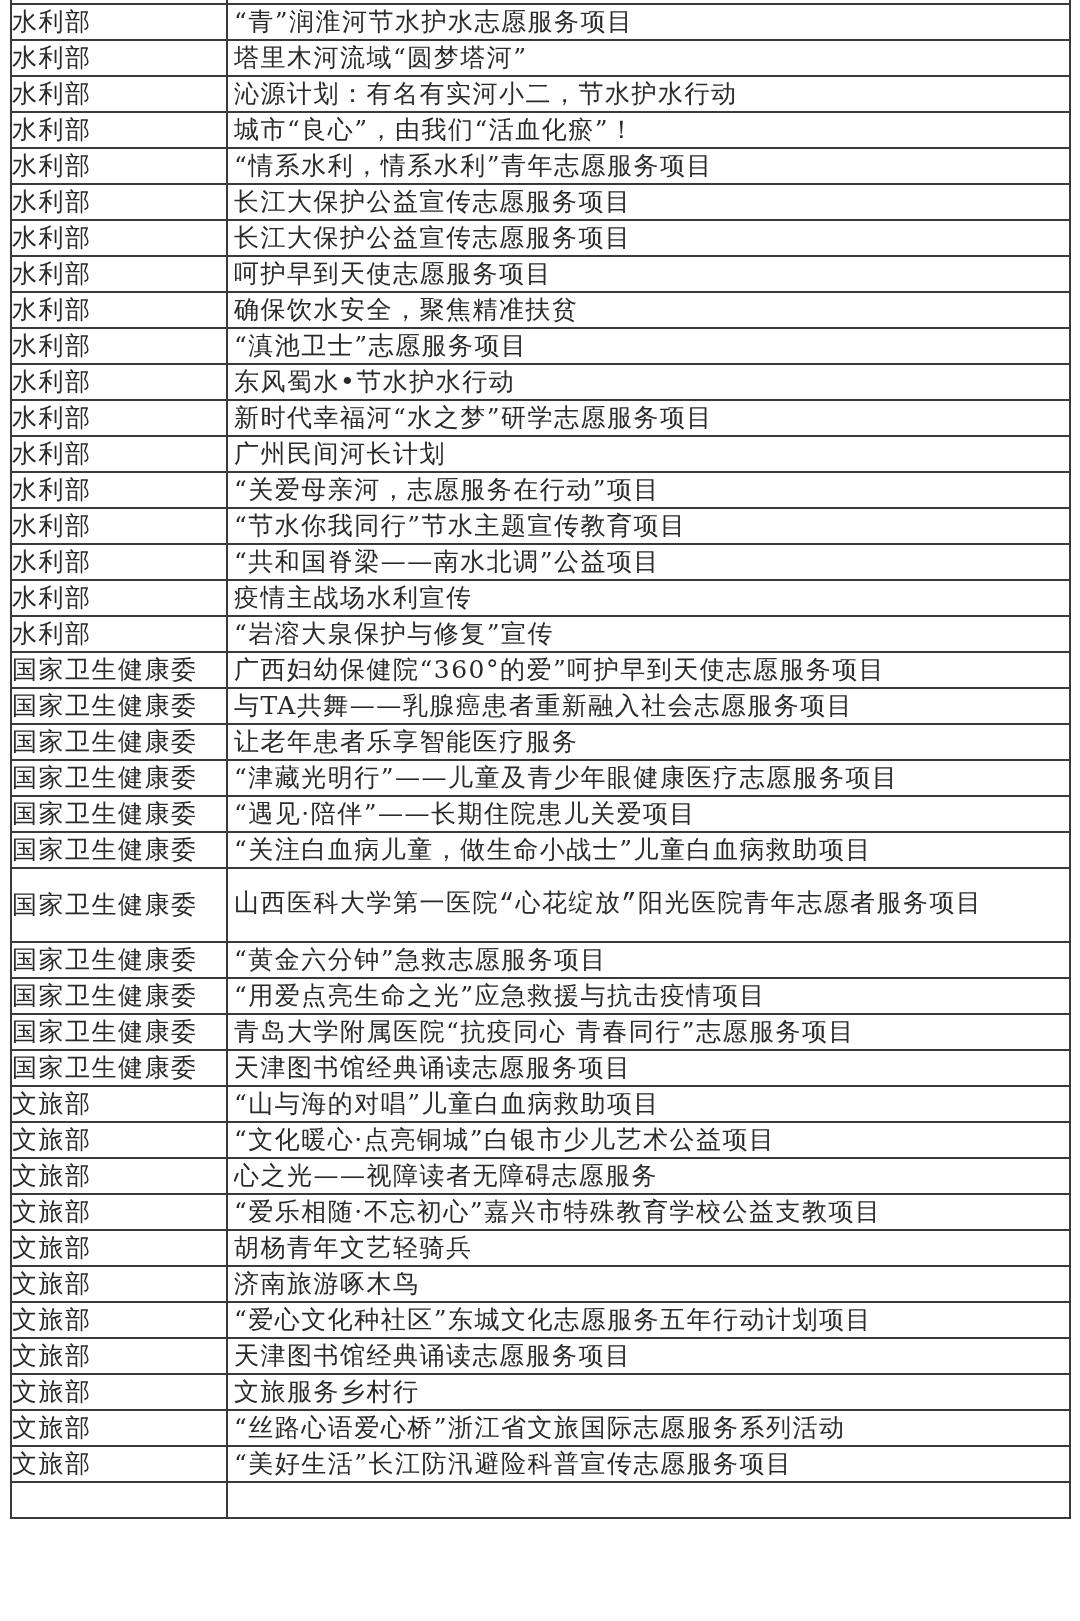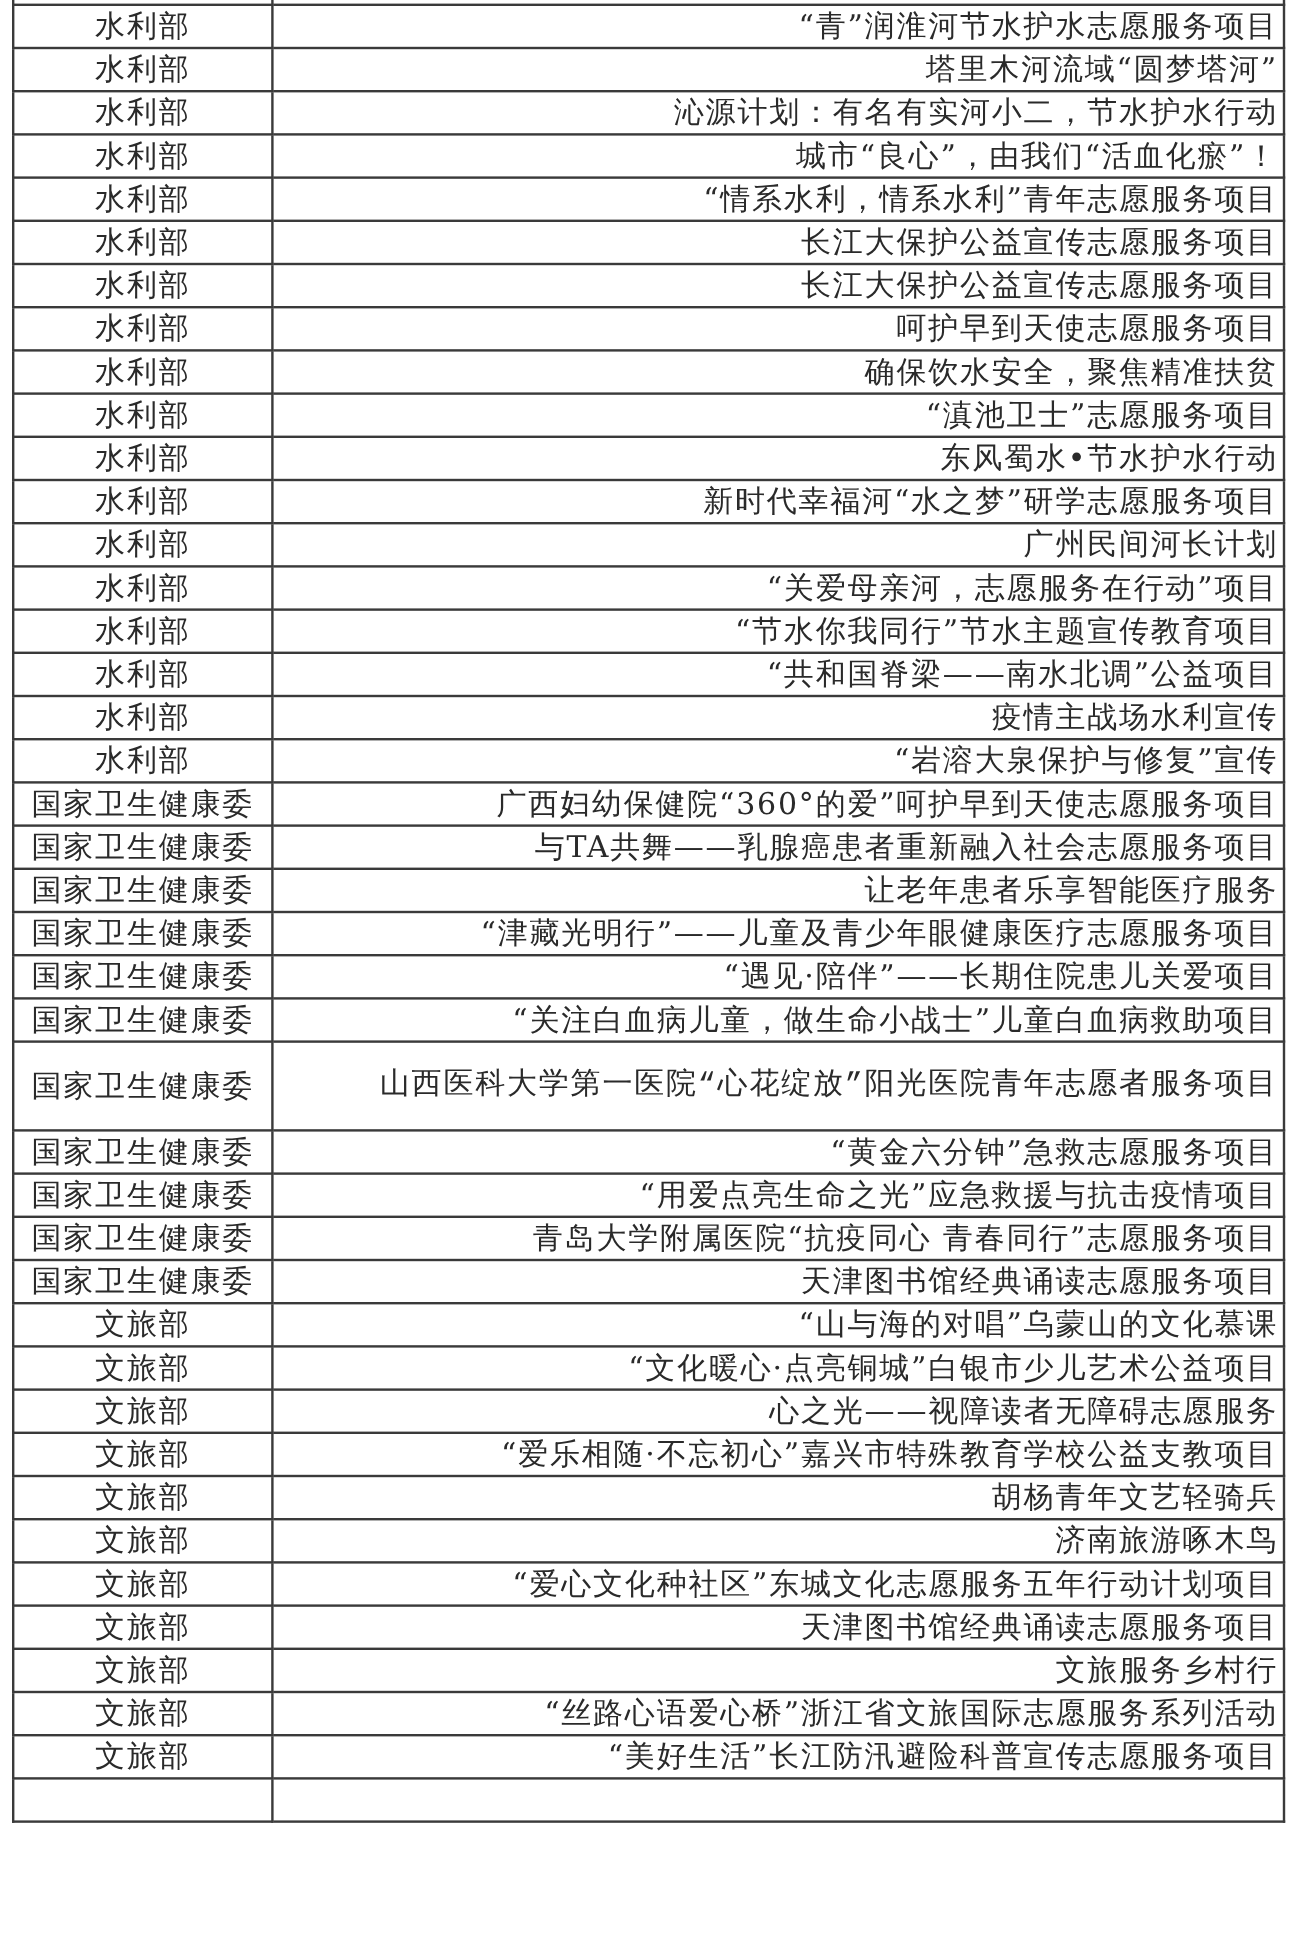--- a/index.html
+++ b/index.html
@@ -11,22 +11,22 @@
     font-family: "DejaVu Serif", "Liberation Serif", serif;
     font-size: 25px;
     color: #2a2a2a;
     height: 34px;
     padding: 0 4px;
     line-height: 34px;
     letter-spacing: 1.5px;
     white-space: nowrap;
     overflow: hidden;
   }
-  td.dept { width: 214px; text-align: center; padding: 0; }
-  td.proj { text-align: right; padding-left: 6px; }
+  td.dept { width: 214px; text-align: left; padding: 0; }
+  td.proj { text-align: left; padding-left: 6px; }
   tr.wrap td.proj { white-space: normal; line-height: 36px; height: 72px; font-family: Liberation Mono, monospace; }
   tr.wrap td { height: 72px; }
 </style>
 </head>
 <body>
 
 <div class="table-wrap">
   <table>
     <tbody>
       <tr>
@@ -144,21 +144,21 @@
       <tr>
           <td class="dept">国家卫生健康委</td>
           <td class="proj">青岛大学附属医院“抗疫同心 青春同行”志愿服务项目</td>
         </tr>
       <tr>
           <td class="dept">国家卫生健康委</td>
           <td class="proj">天津图书馆经典诵读志愿服务项目</td>
         </tr>
       <tr>
           <td class="dept">文旅部</td>
-          <td class="proj">“山与海的对唱”乌蒙山的文化慕课</td>
+          <td class="proj">“山与海的对唱”儿童白血病救助项目</td>
         </tr>
       <tr>
           <td class="dept">文旅部</td>
           <td class="proj">“文化暖心·点亮铜城”白银市少儿艺术公益项目</td>
         </tr>
       <tr>
           <td class="dept">文旅部</td>
           <td class="proj">心之光——视障读者无障碍志愿服务</td>
         </tr>
       <tr>

